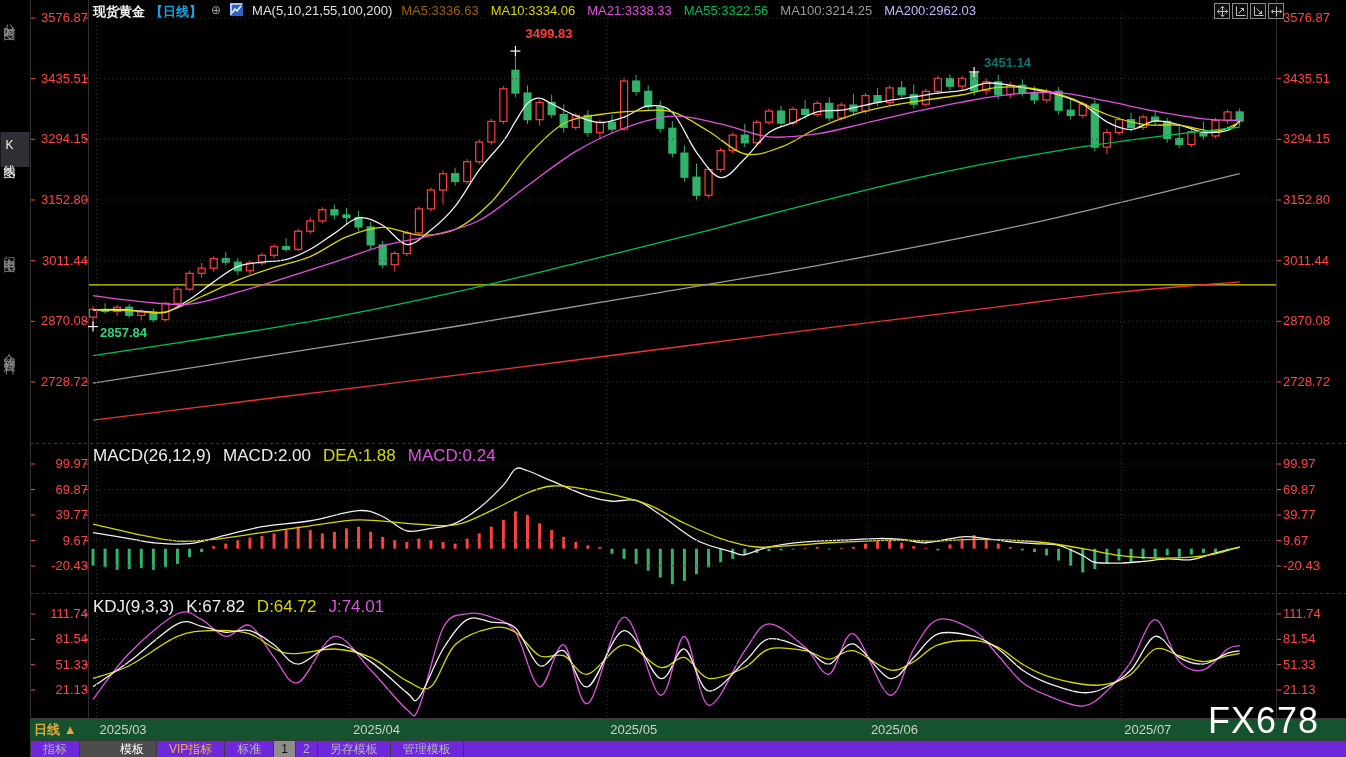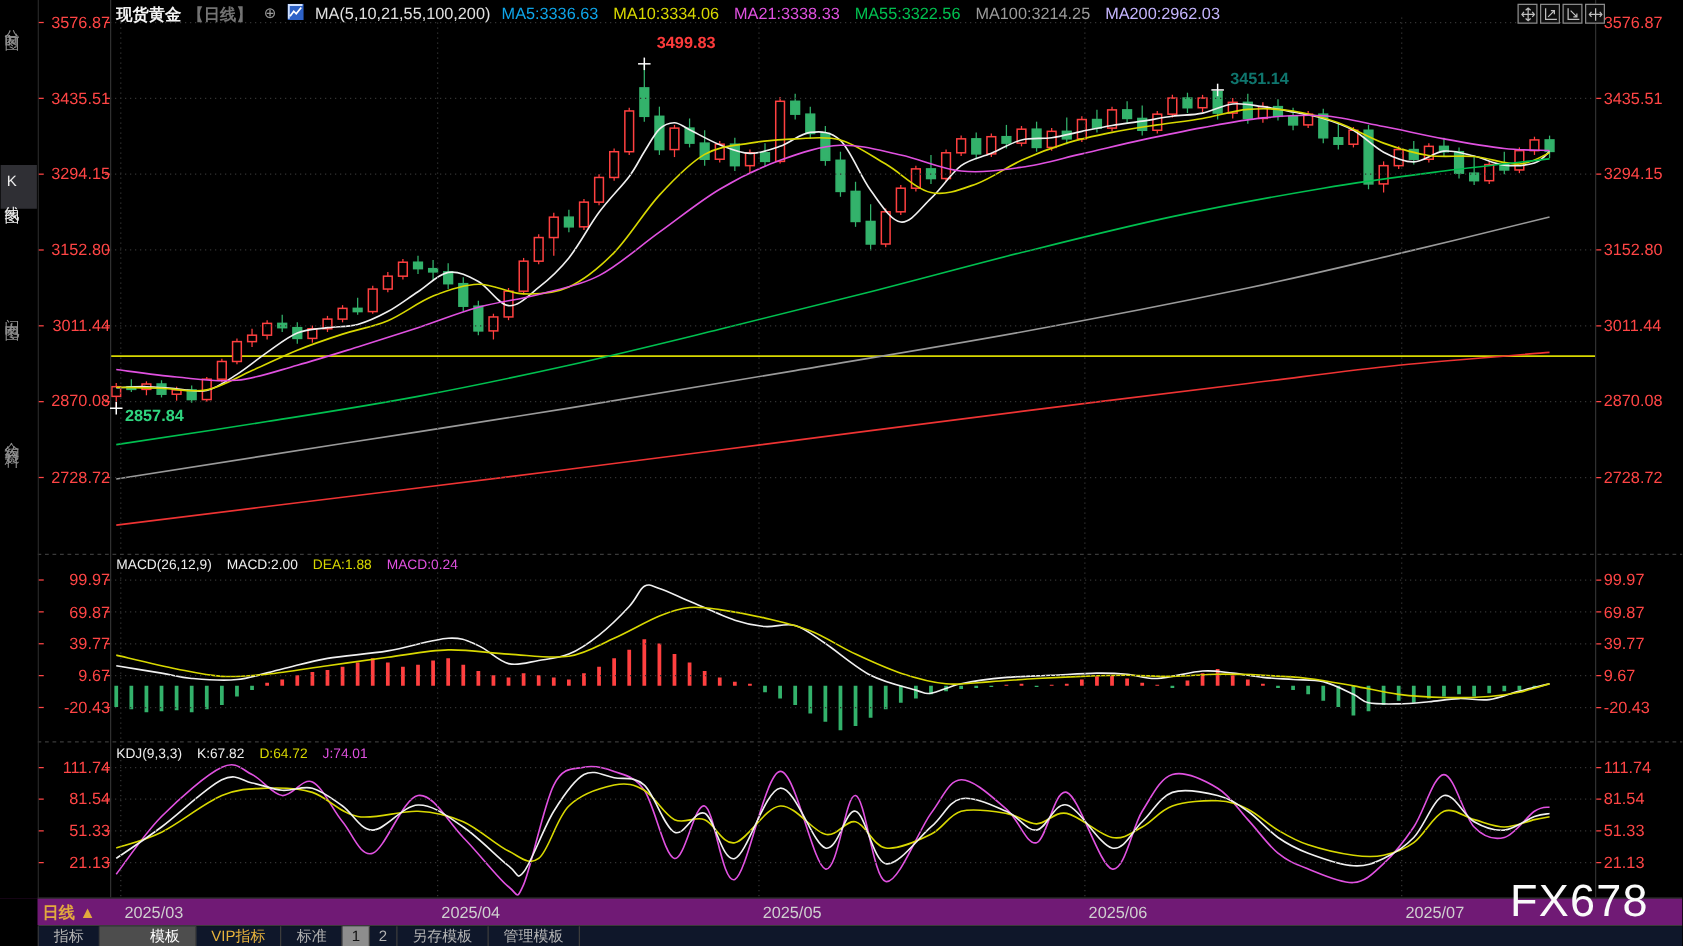--- a/index.html
+++ b/index.html
@@ -4,41 +4,41 @@
 <style>
   html,body{margin:0;padding:0;background:#000;}
   body{width:1346px;height:757px;position:relative;overflow:hidden;
        font-family:"Liberation Sans","DejaVu Sans",sans-serif;}
   #chart-svg{position:absolute;left:0;top:0;}
   .axlbl{position:absolute;font-size:13px;color:#ff4545;white-space:nowrap;line-height:16px;}
   .axlbl.left{width:52px;text-align:right;}
   #header{position:absolute;left:93px;top:3px;height:16px;display:flex;align-items:flex-start;
           gap:9px;font-size:13px;white-space:nowrap;z-index:5;}
   .sym{color:#f2f2f2;font-weight:bold;}
-  .per{color:#737373;font-weight:bold;}
+  .per{color:#0ea5e9;font-weight:bold;}
   .linkg{color:#9a9a9a;font-size:12px;}
   .masettings{color:#e0e0e0;}
   .mav{font-weight:normal;}
   #icon-tray{position:absolute;left:1214px;top:3px;display:flex;gap:2px;z-index:6;}
   .tool-icon{width:14px;height:14px;border:1px solid #8a8a8a;background:#0d0d0d;
              display:flex;align-items:center;justify-content:center;}
   #sidebar{position:absolute;left:0;top:0;width:30px;height:757px;background:#000;z-index:4;}
   .side-item{position:absolute;left:0;width:29px;text-align:center;color:#8f8f8f;font-size:12px;
              writing-mode:vertical-lr;text-orientation:upright;letter-spacing:3px;padding:6px 0;
              left:50%;transform:translateX(-50%);}
   .side-item.sel{background:#2f2f34;color:#ededed;}
-  #macd-header,#kdj-header{position:absolute;left:93px;display:flex;gap:12px;font-size:11px;
+  #macd-header,#kdj-header{position:absolute;left:93px;display:flex;gap:12px;font-size:17px;
              white-space:nowrap;z-index:5;}
   #macd-header{top:446px;}
   #kdj-header{top:597px;}
   .ann{position:absolute;font-size:13px;font-weight:bold;white-space:nowrap;z-index:5;}
-  #timeline{position:absolute;left:0;top:719px;width:1346px;height:21px;background:#701a75;z-index:5;}
+  #timeline{position:absolute;left:0;top:719px;width:1346px;height:21px;background:#14532d;z-index:5;}
   #period-btn{position:absolute;left:34px;top:2px;color:#e2a93e;font-weight:bold;font-size:13px;cursor:pointer;}
   .month-lbl{position:absolute;top:3px;color:#cfcfcf;font-size:13px;}
-  #bottombar{position:absolute;left:30px;top:741px;width:1316px;height:16px;background:#0f172a;
+  #bottombar{position:absolute;left:30px;top:741px;width:1316px;height:16px;background:#6d28d9;
              display:flex;align-items:stretch;font-size:12px;z-index:5;}
   .btab{color:#b4b4b4;padding:0 12px;display:flex;align-items:center;border-right:1px solid #3c3c3c;cursor:pointer;}
   .btab:first-child{border-left:1px solid #3c3c3c;}
   .btab.sel{background:#4d4d4d;color:#fff;padding-left:40px;}
   .btab.num-sel{background:#8d8d8d;color:#101010;padding:0 7px;}
   .btab.num{padding:0 7px;}
   .btab.vip{color:#e8b33c;}
   #watermark{position:absolute;left:1208px;top:700px;font-size:36px;color:#fafafa;
              letter-spacing:1px;z-index:6;}
   #corner{position:absolute;left:0;top:719px;width:30px;height:38px;background:#000;z-index:6;}
@@ -471,21 +471,21 @@
   <span class="linkg">⊕</span>
   <span style="display:inline-flex">
     <svg width="13" height="13">
         <rect x="0" y="0" width="13" height="13" fill="#2d62c8"></rect>
     <path d="M1 12 L1 1 L12 1" stroke="#cfe0ff" stroke-width="1.6" fill="none"></path>
     <path d="M2 10 L5 6 L7 8 L11 3" stroke="#ffffff" stroke-width="1.4" fill="none"></path>
       </svg>
   </span>
   <span class="masettings">MA(5,10,21,55,100,200)</span>
   <span id="ma-values" style="display:flex;gap:12px">
-      <span class="mav" style="color: #0ea5e9;">MA5:3336.63</span>
+      <span class="mav" style="color: #a16207;">MA5:3336.63</span>
       <span class="mav" style="color: rgb(216, 216, 0);">MA10:3334.06</span>
       <span class="mav" style="color: rgb(224, 81, 224);">MA21:3338.33</span>
       <span class="mav" style="color: rgb(0, 192, 80);">MA55:3322.56</span>
       <span class="mav" style="color: rgb(154, 154, 154);">MA100:3214.25</span>
       <span class="mav" style="color: #c4b5fd;">MA200:2962.03</span>
     </span>
 </div>
 
 <div id="icon-tray">
     <div class="tool-icon">

